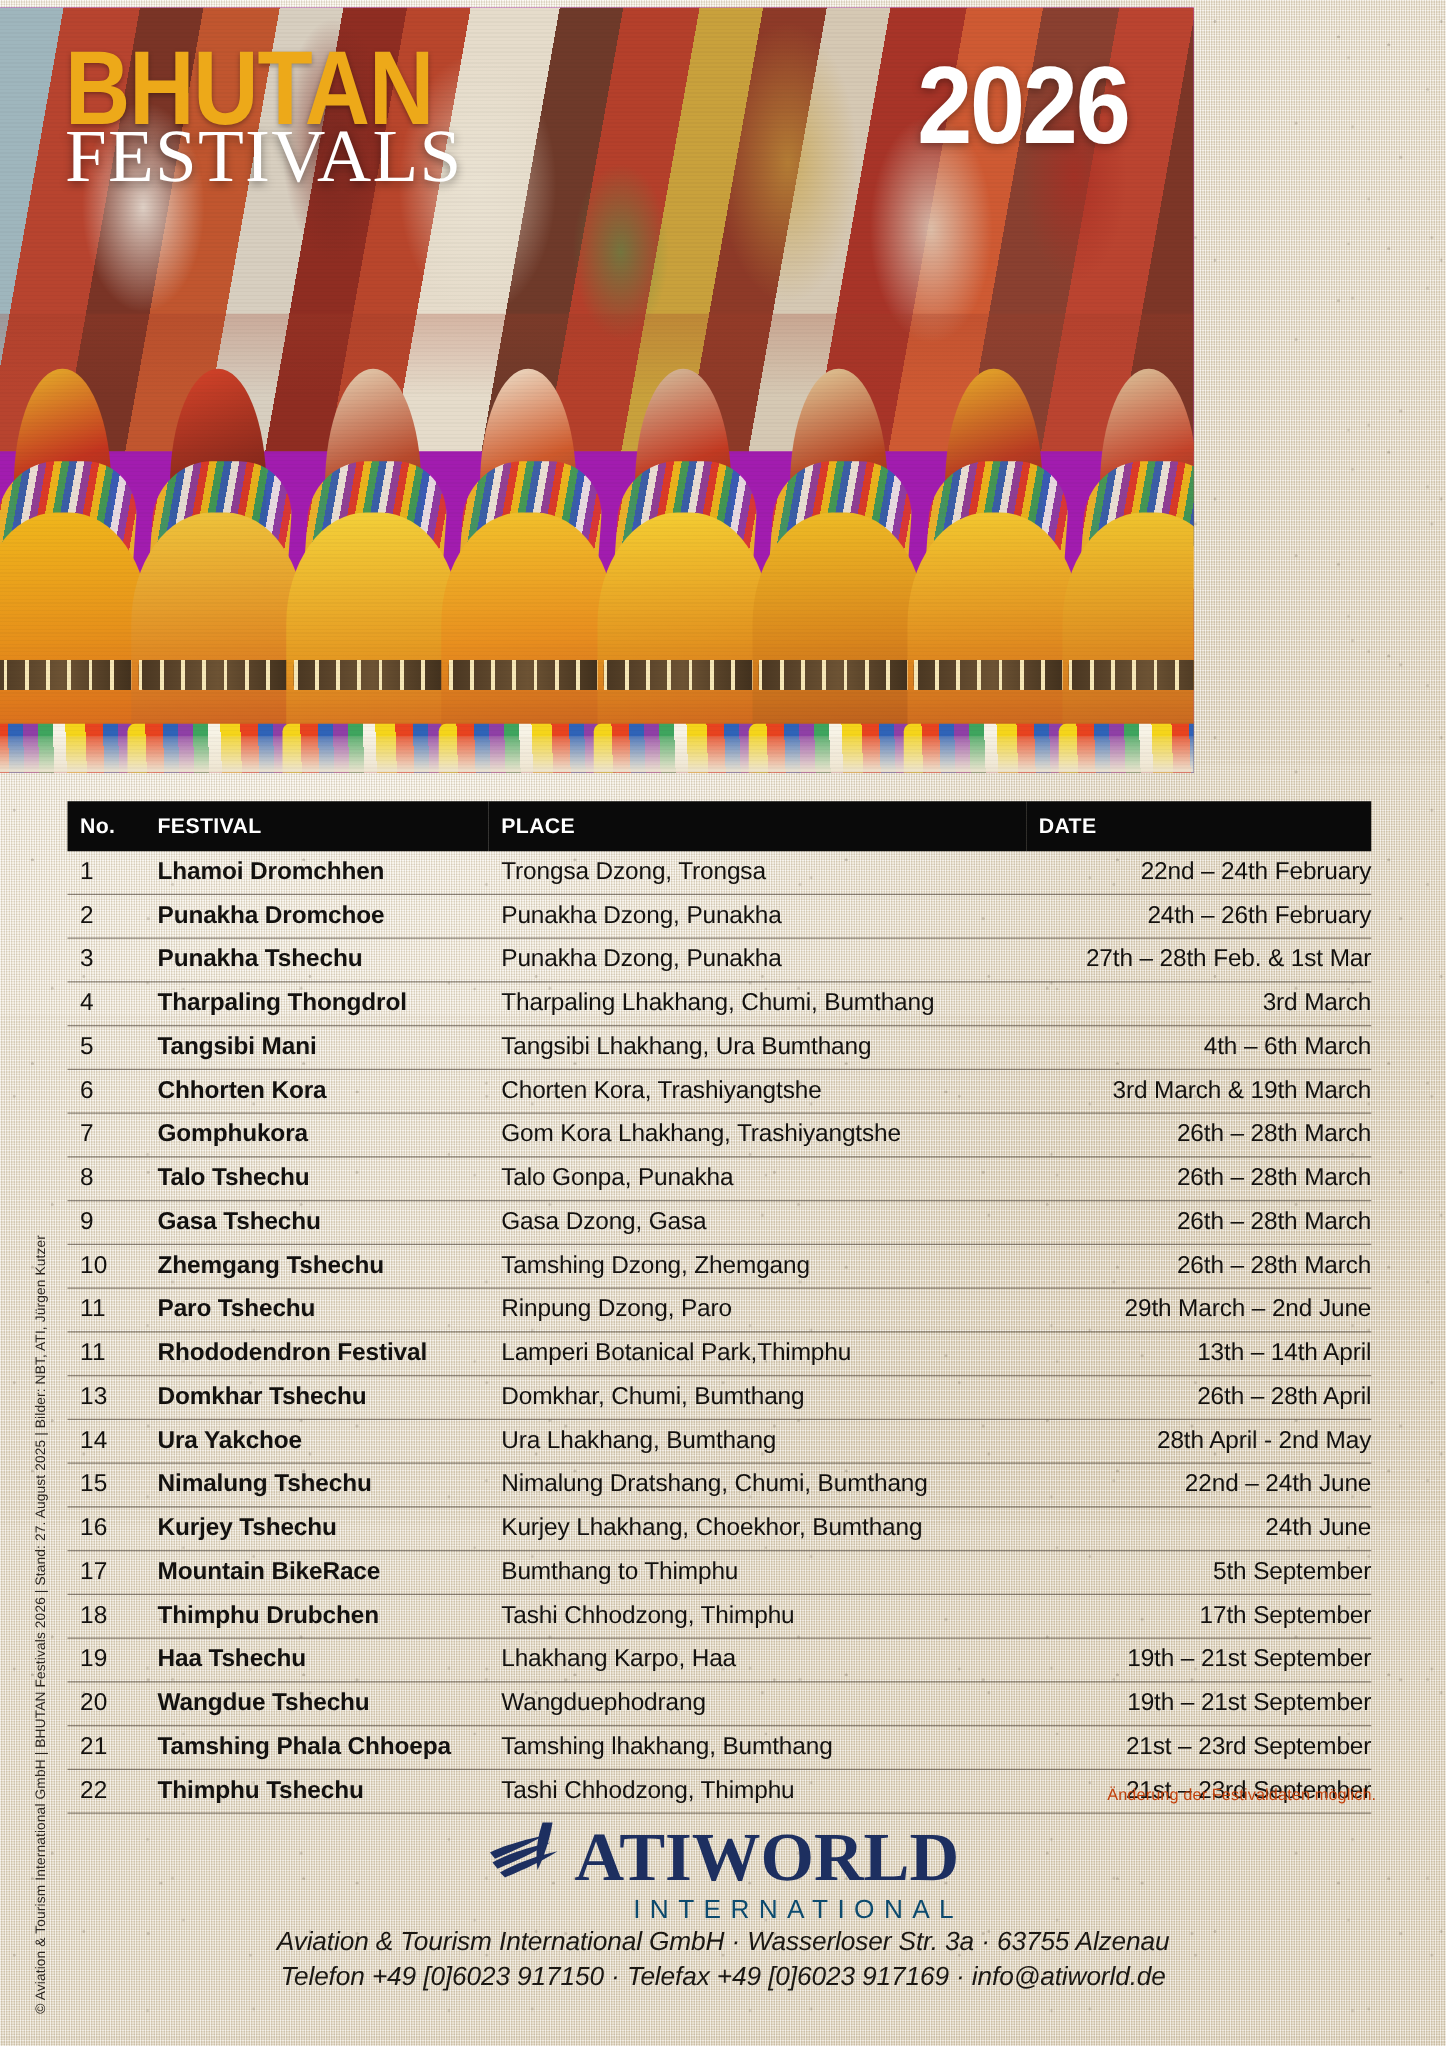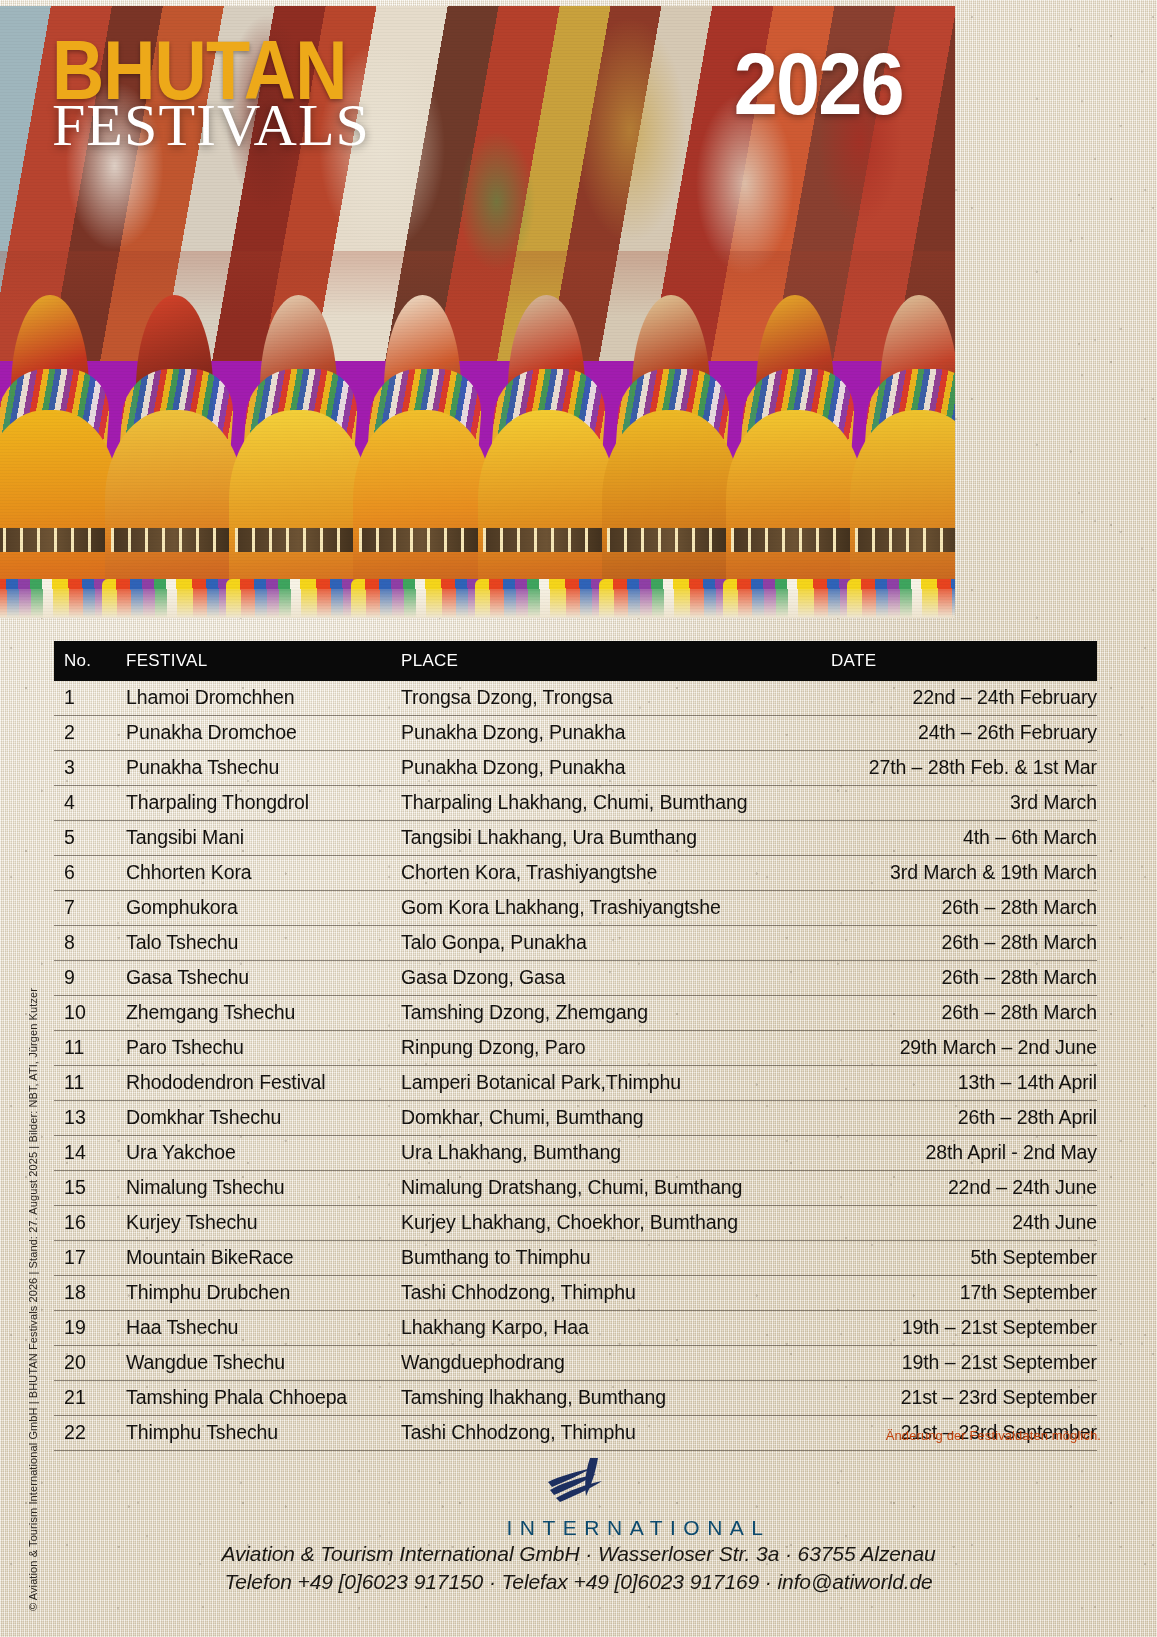--- a/index.html
+++ b/index.html
@@ -138,35 +138,35 @@
     font-weight:bold;font-size:88px;line-height:1;color:#ffffff;
     letter-spacing:-2px;transform:scaleX(.9);transform-origin:right center;
     text-shadow:0 2px 8px rgba(0,0,0,.4);
   }
 
   
   .table-wrap{position:absolute;left:54px;top:641px;width:1003px;z-index:5;}
   table.fest{width:100%;border-collapse:collapse;table-layout:fixed;}
   table.fest th{
     background:#0a0a0a;color:#ffffff;text-align:left;
-    font-size:17px;font-weight:normal;letter-spacing:.3px;
+    font-size:17px;font-weight:bold;letter-spacing:.3px;
     padding:7px 0 7px 10px;height:26px;
   }
   table.fest th.c-no{width:52px;padding-left:10px;}
   table.fest th.c-fest{width:265px;}
   table.fest th.c-place{width:420px;}
   table.fest th.c-date{width:266px;}
   table.fest td{
     font-size:19.5px;color:#13110f;
     padding:4px 0 5px 10px;height:25px;vertical-align:middle;
     border-bottom:1px solid rgba(60,50,38,.55);
     background:transparent;
   }
   td.no{font-size:19px;letter-spacing:.2px;}
-  td.fest-name{font-weight:normal;letter-spacing:-.1px;}
+  td.fest-name{font-weight:bold;letter-spacing:-.1px;}
   td.place{letter-spacing:-.1px;}
   td.date{letter-spacing:-.1px;text-align:right;}
   table.fest tr:last-child td{border-bottom:1px solid rgba(60,50,38,.55);}
 
   .fest-note{
     position:absolute;right:56px;top:1428px;z-index:5;
     font-size:13px;color:#c2410c;letter-spacing:.1px;
   }
 
   
@@ -432,20 +432,21 @@
 <div class="fest-note">Änderung der Festivaldaten möglich.</div>
 
 <div class="logo-area">
   <div class="logo-row">
     <svg class="logo-mark" viewBox="0 0 66 58">
       <path d="M2 26 C14 20, 30 16, 46 12 C34 19, 20 25, 6 31 Z" fill="#1d2f60"></path>
       <path d="M4 34 C16 27, 32 22, 50 18 C38 26, 22 33, 8 39 Z" fill="#1d2f60"></path>
       <path d="M10 42 C22 35, 38 29, 56 25 C44 33, 28 40, 14 46 Z" fill="#1d2f60"></path>
       <path d="M44 2 C40 14, 38 26, 40 40 C46 28, 50 14, 52 2 Z" fill="#1d2f60"></path>
     </svg>
+    <div class="logo-word">ATIWORLD</div>
   </div>
   <div class="logo-sub">INTERNATIONAL</div>
 </div>
 
 <div class="footer">
   <div>Aviation &amp; Tourism International GmbH · Wasserloser Str. 3a · 63755 Alzenau</div>
   <div>Telefon +49 [0]6023 917150 · Telefax +49 [0]6023 917169 · info@atiworld.de</div>
 </div>
 
 <div class="vcredit">

